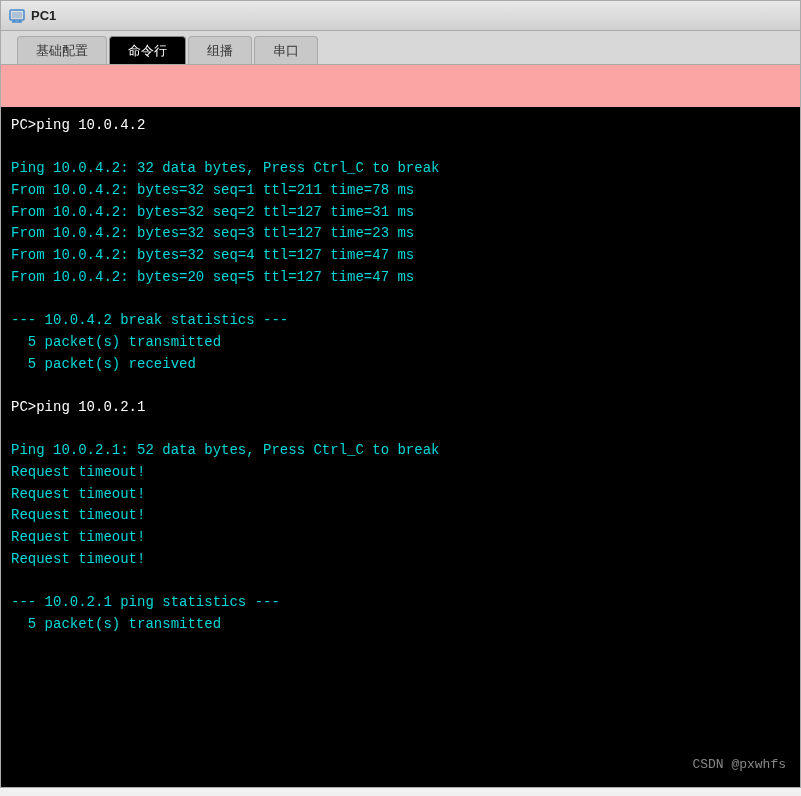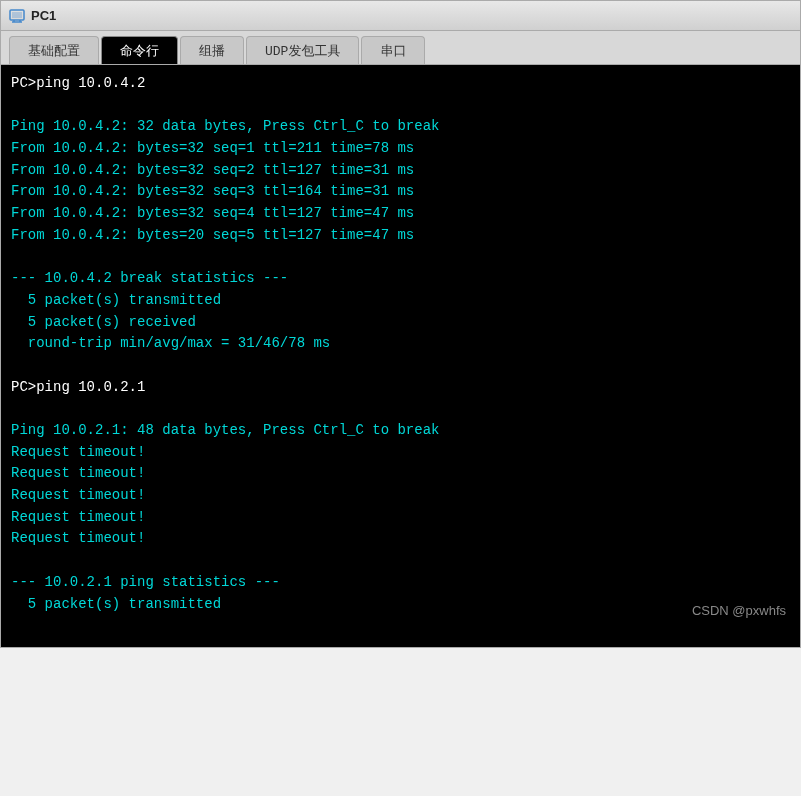--- a/index.html
+++ b/index.html
@@ -7,21 +7,21 @@
     body {
       width: 801px;
       height: 796px;
       font-family: Arial, sans-serif;
       background: #f0f0f0;
       overflow: hidden;
     }
 
     .window {
       width: 801px;
-      height: 648px;
+      height: 788px;
       display: flex;
       flex-direction: column;
       border: 1px solid #aaa;
       background: #fca5a5;
     }
 
     .title-bar {
       height: 30px;
       background: linear-gradient(to bottom, #e8e8e8, #d0d0d0);
       border-bottom: 1px solid #aaa;
@@ -49,23 +49,22 @@
       font-weight: bold;
       color: #222;
     }
 
     .tabs-bar {
       height: 34px;
       background: #d8d8d8;
       border-bottom: 1px solid #aaa;
       display: flex;
       align-items: flex-end;
-      padding: 0 8px;
+      padding: 0 16px;
       gap: 2px;
-      font-family: Liberation Mono, monospace;
     }
 
     .tab {
       height: 28px;
       padding: 0 18px;
       background: #c8c8c8;
       border: 1px solid #aaa;
       border-bottom: none;
       border-radius: 4px 4px 0 0;
       display: flex;
@@ -86,39 +85,40 @@
     .terminal {
       flex: 1;
       background: #000;
       color: #fff;
       font-family: 'Courier New', Courier, monospace;
       font-size: 14px;
       padding: 8px 10px;
       overflow-y: auto;
       line-height: 1.55;
       position: relative;
+      margin-top: 42px;
     }
 
     .terminal-line {
       white-space: pre;
       color: #fff;
     }
 
     .terminal-line.cyan {
       color: #00d7d7;
       font-family: Liberation Mono, monospace;
     }
 
     .watermark {
       position: absolute;
-      bottom: 26px;
+      bottom: 12px;
       right: 14px;
       color: #888;
       font-size: 13px;
-      font-family: Liberation Sans, sans-serif;
+      font-family: Liberation Mono, monospace;
     }
   </style>
 </head>
 <body>
 
 <div class="window">
 
   <div class="title-bar">
     <div class="title-bar-icon">
 
@@ -130,42 +130,40 @@
         <rect x="3" y="4" width="10" height="6" fill="#4488cc" opacity="0.3"></rect>
       </svg>
     </div>
     <span class="title-bar-text">PC1</span>
   </div>
 
   <div class="tabs-bar">
   <div class="tab">基础配置</div>
       <div class="tab active">命令行</div>
       <div class="tab">组播</div>
-      <div class="tab">UDP发包工具</div>
       <div class="tab">串口</div>
     </div>
 
   <div class="terminal">
   <div class="terminal-line">PC&gt;ping 10.0.4.2</div>
       <div class="terminal-line">&nbsp;</div>
       <div class="terminal-line cyan">Ping 10.0.4.2: 32 data bytes, Press Ctrl_C to break</div>
       <div class="terminal-line cyan">From 10.0.4.2: bytes=32 seq=1 ttl=211 time=78 ms</div>
       <div class="terminal-line cyan">From 10.0.4.2: bytes=32 seq=2 ttl=127 time=31 ms</div>
-      <div class="terminal-line cyan">From 10.0.4.2: bytes=32 seq=3 ttl=164 time=31 ms</div>
+      <div class="terminal-line cyan">From 10.0.4.2: bytes=32 seq=3 ttl=127 time=23 ms</div>
       <div class="terminal-line cyan">From 10.0.4.2: bytes=32 seq=4 ttl=127 time=47 ms</div>
       <div class="terminal-line cyan">From 10.0.4.2: bytes=20 seq=5 ttl=127 time=47 ms</div>
       <div class="terminal-line">&nbsp;</div>
       <div class="terminal-line cyan">--- 10.0.4.2 break statistics ---</div>
       <div class="terminal-line cyan">  5 packet(s) transmitted</div>
       <div class="terminal-line cyan">  5 packet(s) received</div>
-      <div class="terminal-line cyan">  round-trip min/avg/max = 31/46/78 ms</div>
       <div class="terminal-line">&nbsp;</div>
       <div class="terminal-line">PC&gt;ping 10.0.2.1</div>
       <div class="terminal-line">&nbsp;</div>
-      <div class="terminal-line cyan">Ping 10.0.2.1: 48 data bytes, Press Ctrl_C to break</div>
+      <div class="terminal-line cyan">Ping 10.0.2.1: 52 data bytes, Press Ctrl_C to break</div>
       <div class="terminal-line cyan">Request timeout!</div>
       <div class="terminal-line cyan">Request timeout!</div>
       <div class="terminal-line cyan">Request timeout!</div>
       <div class="terminal-line cyan">Request timeout!</div>
       <div class="terminal-line cyan">Request timeout!</div>
       <div class="terminal-line">&nbsp;</div>
       <div class="terminal-line cyan">--- 10.0.2.1 ping statistics ---</div>
       <div class="terminal-line cyan">  5 packet(s) transmitted</div>
       <div class="watermark">CSDN @pxwhfs</div>
     </div>

